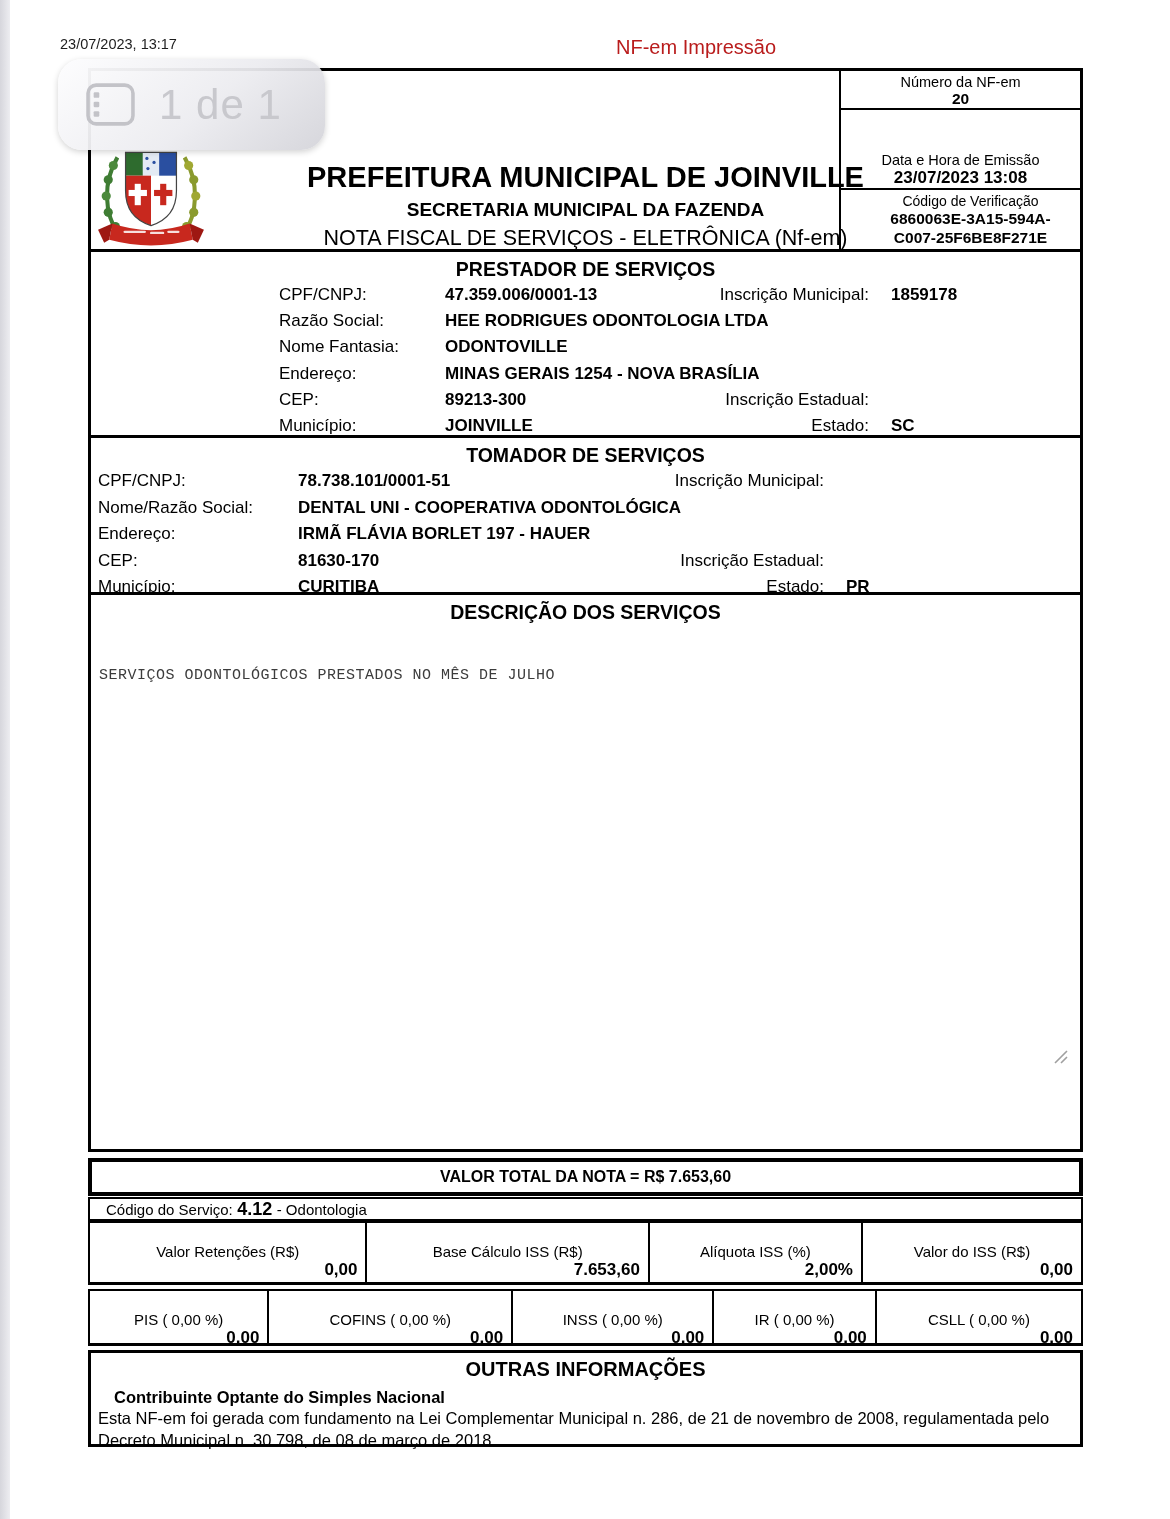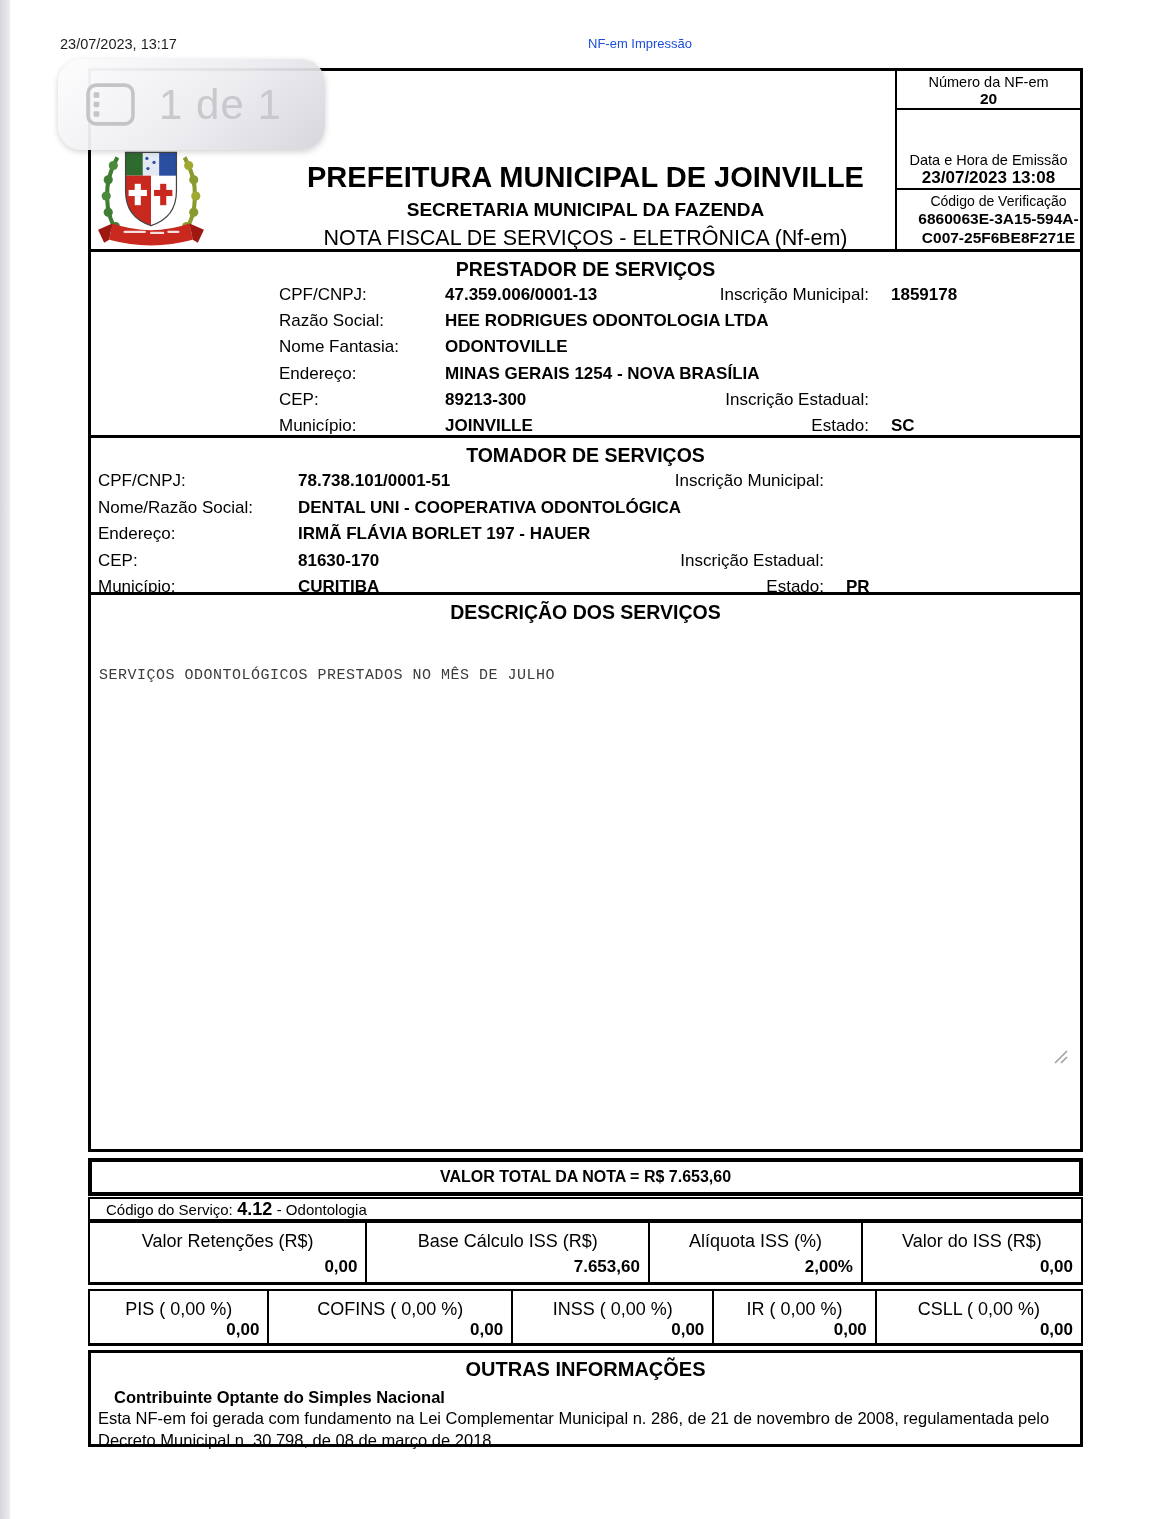--- a/index.html
+++ b/index.html
@@ -3,33 +3,33 @@
 <meta charset="utf-8">
 <style>
   * { margin:0; padding:0; box-sizing:border-box; }
   html,body { width:1170px; height:1519px; background:#ffffff; overflow:hidden;
               font-family:"Liberation Sans", sans-serif; color:#000; position:relative; }
 
   .edge-strip { position:absolute; left:0; top:0; width:10px; height:1519px;
                 background:linear-gradient(to right,#d6d6dc,#ededf1); }
 
   .top-date  { position:absolute; left:60px;  top:36px; font-size:14.5px; color:#1d1d1d; }
-  .top-title { position:absolute; left:588px; top:36px; font-size:13px; color:#1d4ed8; }
+  .top-title { position:absolute; left:616px; top:36px; font-size:20px; color:#b91c1c; }
 
   .invoice { position:absolute; left:88px; top:68px; width:995px; }
   .box { border:3px solid #000; position:relative; background:#fff; }
 
   
   .header-box { height:184px; }
   .crest { position:absolute; left:4px; top:66px; z-index:1; }
   .hx { position:absolute; left:0; width:100%; text-align:center; white-space:nowrap; }
   .h1 { top:90px;  font-size:29px; font-weight:bold; }
   .h2 { top:128px; font-size:19px; font-weight:bold; }
   .h3 { top:155px; font-size:21.5px; }
-  .header-right { position:absolute; right:0; top:0; bottom:0; width:185px;
+  .header-right { position:absolute; right:0; top:0; bottom:0; width:241px;
                   border-left:2px solid #000; display:flex; flex-direction:column; }
   .hcell { border-bottom:2px solid #000; text-align:center; padding-top:3px; }
   .hcell:last-child { border-bottom:none; }
   .hlabel { font-size:14.5px; }
   .hvalue { font-size:15.5px; font-weight:bold; }
   .cell-num { height:39px; }
   .cell-dat { height:80px; display:flex; flex-direction:column; justify-content:flex-end; }
   .cell-dat .hvalue { font-size:17px; }
   .cell-ver { flex:1;padding-left:20px; }
   .cell-ver .hlabel { font-size:14px; }
@@ -77,21 +77,21 @@
   .sv-label { font-size:15px; }
   .sv-code  { font-size:18px; font-weight:bold; }
   .sv-name  { font-size:15px; }
 
   .taxtable { display:flex; border-width:2px; border-bottom-width:3px; }
   .t1 { margin-top:0; height:64px; }
   .t2 { margin-top:4px; height:57px; }
   .tcell { border-right:2px solid #000; display:flex; flex-direction:column;
            justify-content:space-between; }
   .tcell:last-child { border-right:none; }
-  .th { text-align:center; font-size:18px; padding-top:8px; }
+  .th { text-align:center; font-size:15px; padding-top:20px; }
   .td { text-align:right; font-size:17px; font-weight:bold; padding:0 8px 5px 0; }
 
   .outras { margin-top:4px; height:97px; border-width:3px; }
   .ou-title { text-align:center; font-weight:bold; font-size:20px; padding-top:5px; }
   .ou-bold  { font-weight:bold; font-size:16.5px; padding:7px 8px 0 23px; }
   .ou-text  { font-size:16.5px; line-height:22px; padding:0 10px 0 7px; max-width:985px; }
 </style>
 </head>
 <body>
 

